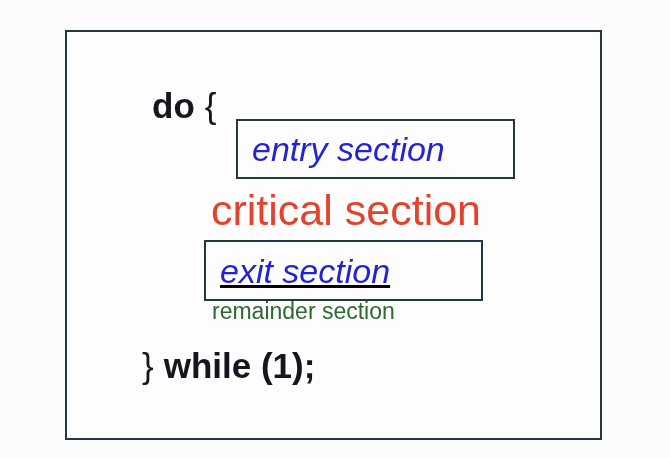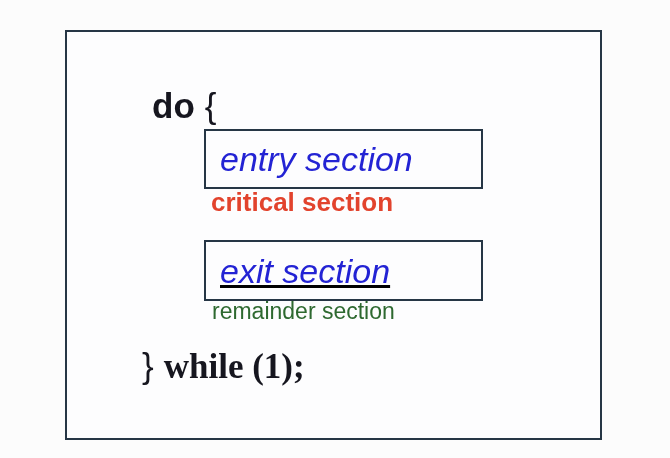--- a/index.html
+++ b/index.html
@@ -35,45 +35,45 @@
     white-space: nowrap;
     font-size: 35px;
     line-height: 1;
     color: var(--text-dark);
   }
   .kw { font-weight: 700; color: var(--text-dark); }
   .brace { font-weight: 400; color: var(--text-dark); }
   .do-line { left: 85px; top: 56px; }
   .do-line .brace { margin-left: 10px; }
   .while-line { left: 75px; top: 316px; }
-  .while-line .kw { margin-left: 10px; font-family: Liberation Serif, serif; }
+  .while-line .kw { margin-left: 10px; }
   .section-box {
     position: absolute;
     left: 137px;
     width: 279px; height: 60px;
     border: 2px solid var(--border);
     background: var(--box-background);
     display: flex;
     align-items: center;
     padding-left: 14px;
   }
-  .entry-box { top: 97px; }
+  .entry-box { top: 87px; margin-left: 32px; }
   .exit-box { top: 208px; height: 61px; text-decoration: underline; }
   .section-label {
     font-style: italic;
     font-size: 34px;
     line-height: 1;
     color: var(--blue);
     white-space: nowrap;
   }
   .critical-label {
     position: absolute;
     left: 144px; top: 157px;
-    font-size: 26px;
-    font-weight: 700;
+    font-size: 43px;
+    font-weight: 400;
     line-height: 1;
     color: var(--red);
     white-space: nowrap;
   }
   .remainder-label {
     position: absolute;
     left: 145px; top: 268px;
     font-size: 23px;
     font-weight: 400;
     line-height: 1;

